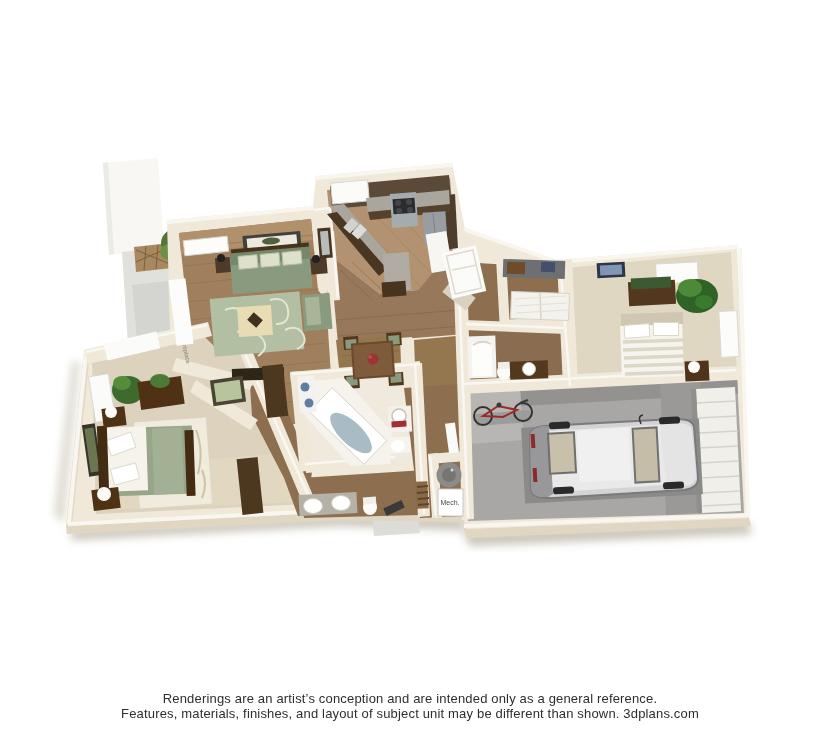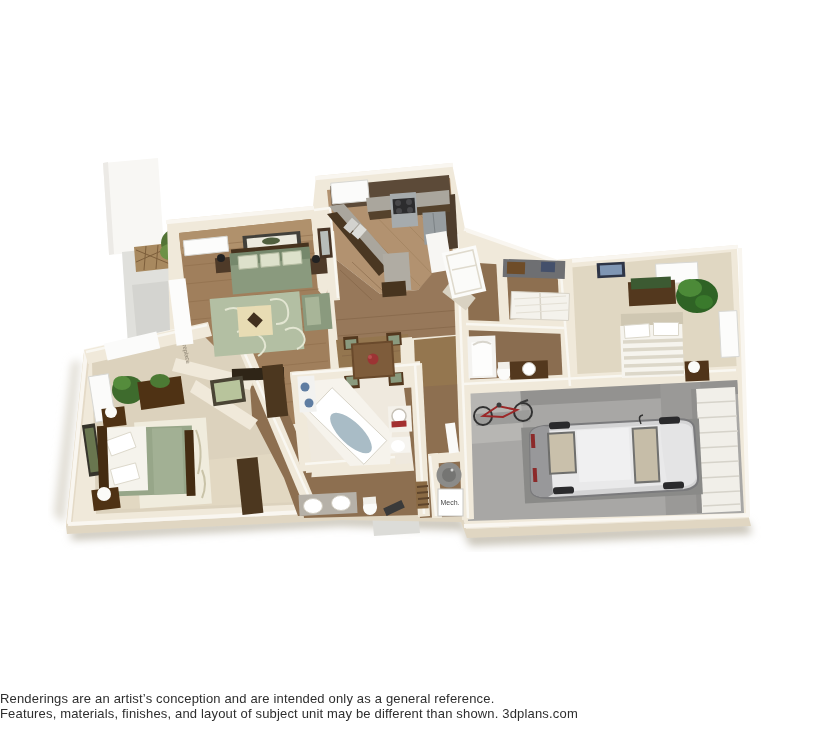--- a/index.html
+++ b/index.html
@@ -575,17 +575,17 @@
 
 <path d="M 641,424 q -4,-8 2,-9" fill="none" stroke="#333" stroke-width="1.5"></path>
 
 <g fill="#2a2a2c">
       <rect x="549" y="422" width="21" height="7" rx="3" transform="rotate(-3 559 425)"></rect>
       <rect x="659" y="417" width="21" height="7" rx="3" transform="rotate(-3 669 420)"></rect>
       <rect x="553" y="487" width="21" height="7" rx="3" transform="rotate(-3 563 490)"></rect>
       <rect x="663" y="482" width="21" height="7" rx="3" transform="rotate(-3 673 485)"></rect>
     </g>
 </svg>
-<div style="position:absolute;left:0;top:691px;width:820px;font-family:'Liberation Sans',sans-serif;font-size:13px;color:#2e2e2e;line-height:15px;letter-spacing:0.17px;">
+<div style="position:absolute;left:0;top:691px;width:820px;text-align:center;font-family:'Liberation Sans',sans-serif;font-size:13px;color:#2e2e2e;line-height:15px;letter-spacing:0.17px;">
 
 Renderings are an artist’s conception and are intended only as a general reference.<br>
 
 Features, materials, finishes, and layout of subject unit may be different than shown. 3dplans.com
 </div>
 </body></html>

